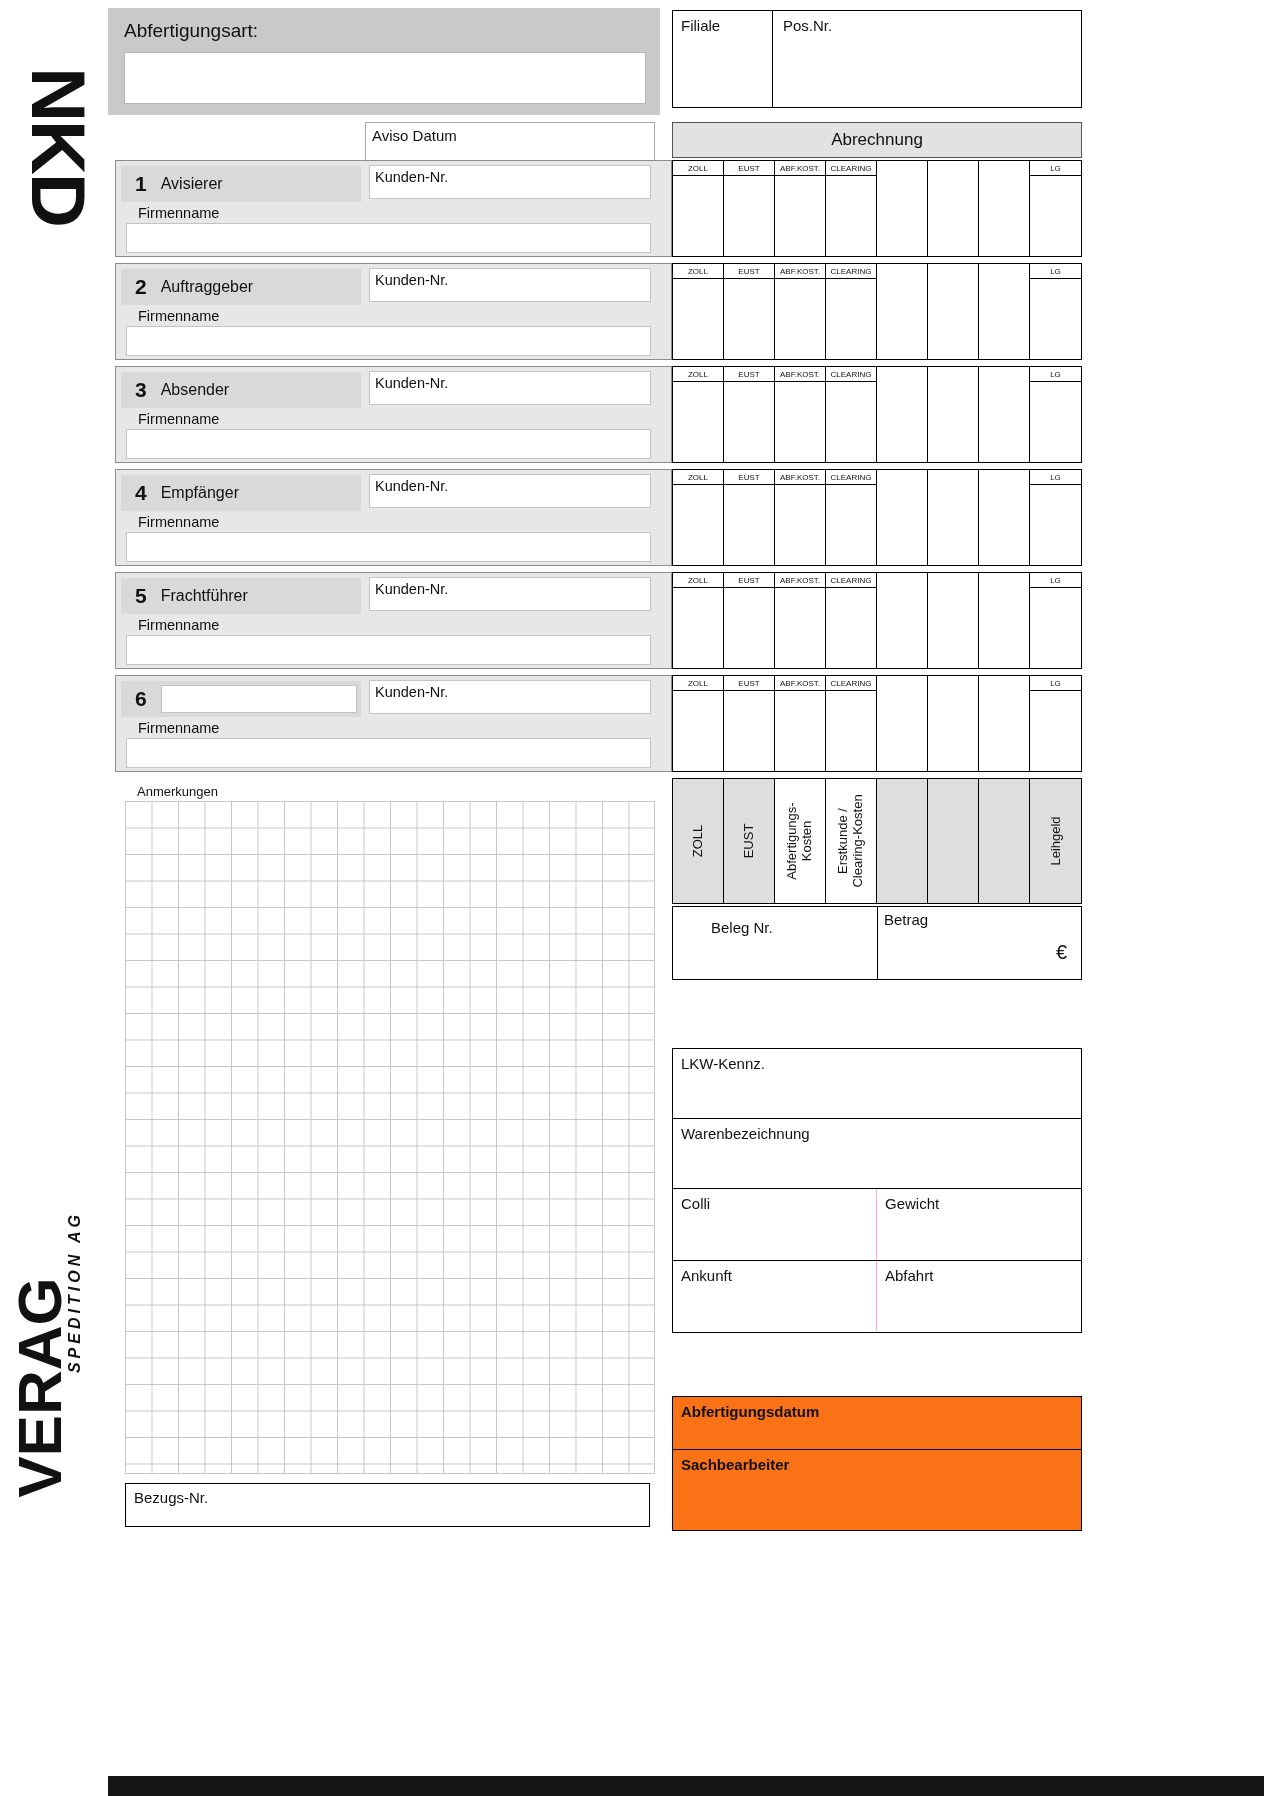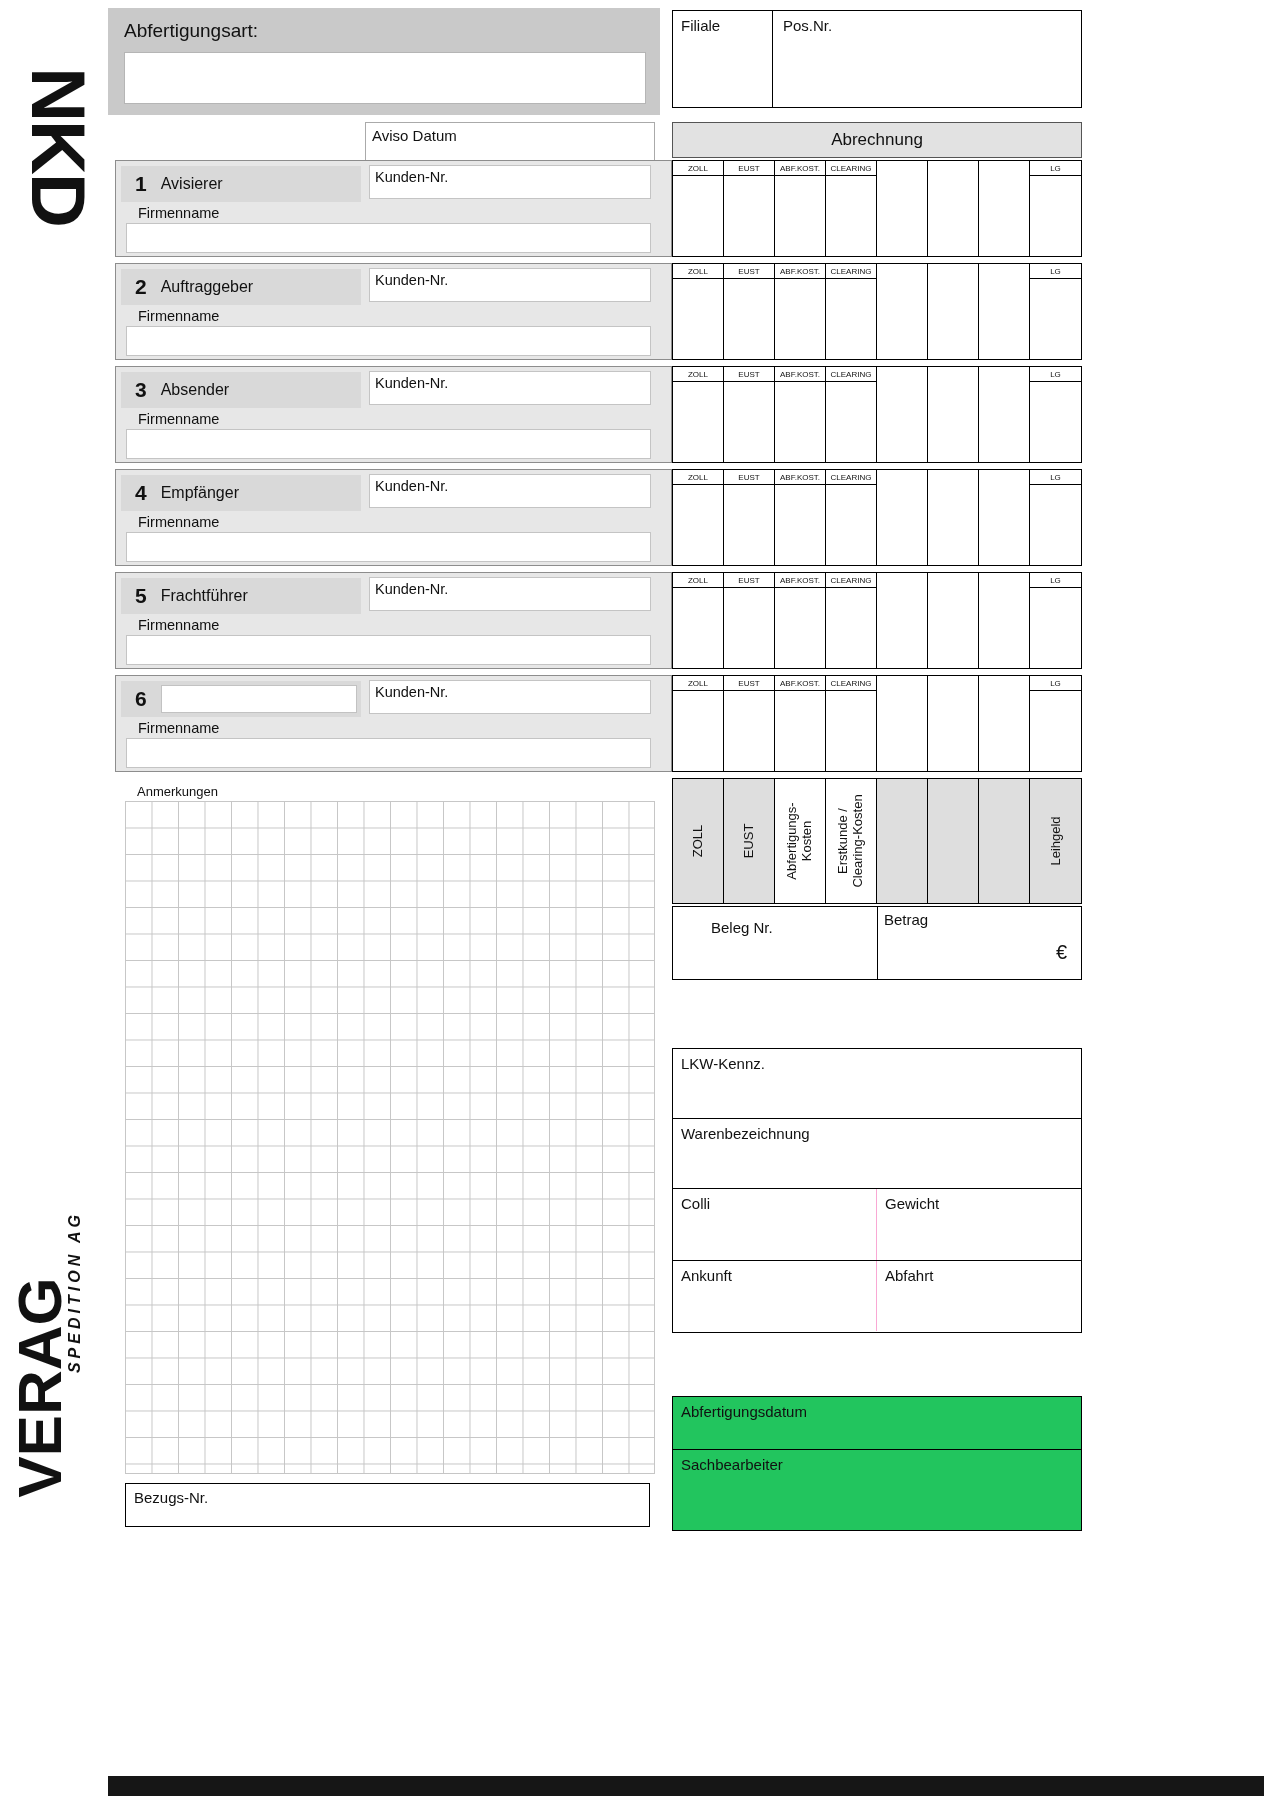--- a/index.html
+++ b/index.html
@@ -71,21 +71,21 @@
     border-right:1px solid #c6c6c6; border-bottom:1px solid #c6c6c6; }
   .bezugs-box { left:125px; top:1483px; width:525px; height:44px; border:1px solid #000; background:#fff; }
 
   
   .ship-box { left:672px; top:1048px; width:410px; height:285px; border:1.5px solid #000; background:#fff; }
   .ship-row { position:relative; width:100%; border-bottom:1px solid #000; }
   .ship-row.last { border-bottom:none; }
   .half-l { position:absolute; left:0; top:0; width:50%; height:100%; border-right:1px solid #f9a8d4; }
   .half-r { position:absolute; left:50%; top:0; width:50%; height:100%; }
 
-  .proc-box { left:672px; top:1396px; width:410px; height:135px; border:1.5px solid #000; background:#22c55e; }
+  .proc-box { left:672px; top:1396px; width:410px; height:135px; border:1.5px solid #000; background:#f97316;font-weight:bold; }
   .proc-row1 { position:relative; height:53px; border-bottom:1px solid #000; }
   .proc-row2 { position:relative; height:80px; }
 
   .bottom-bar { left:108px; top:1776px; width:1156px; height:20px; background:#161616; }
 </style>
 </head>
 <body>
 
 <div class="page">
 

